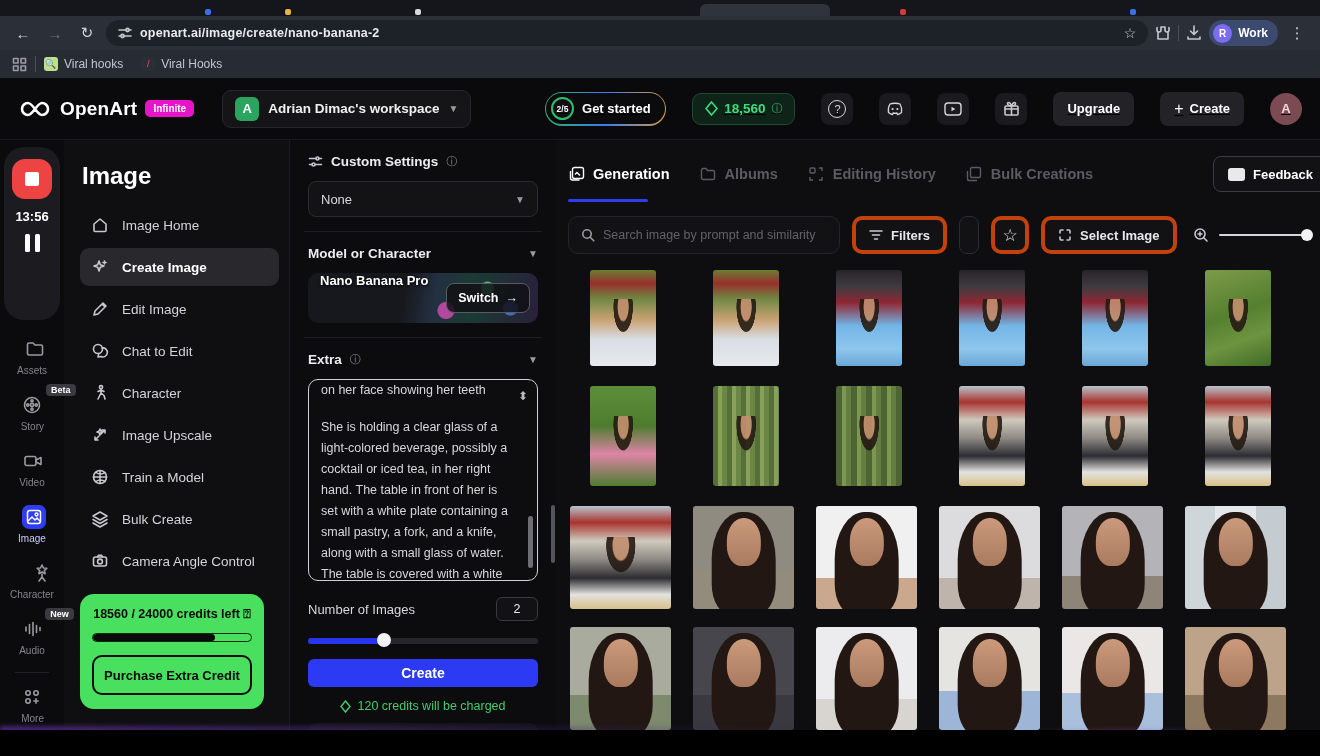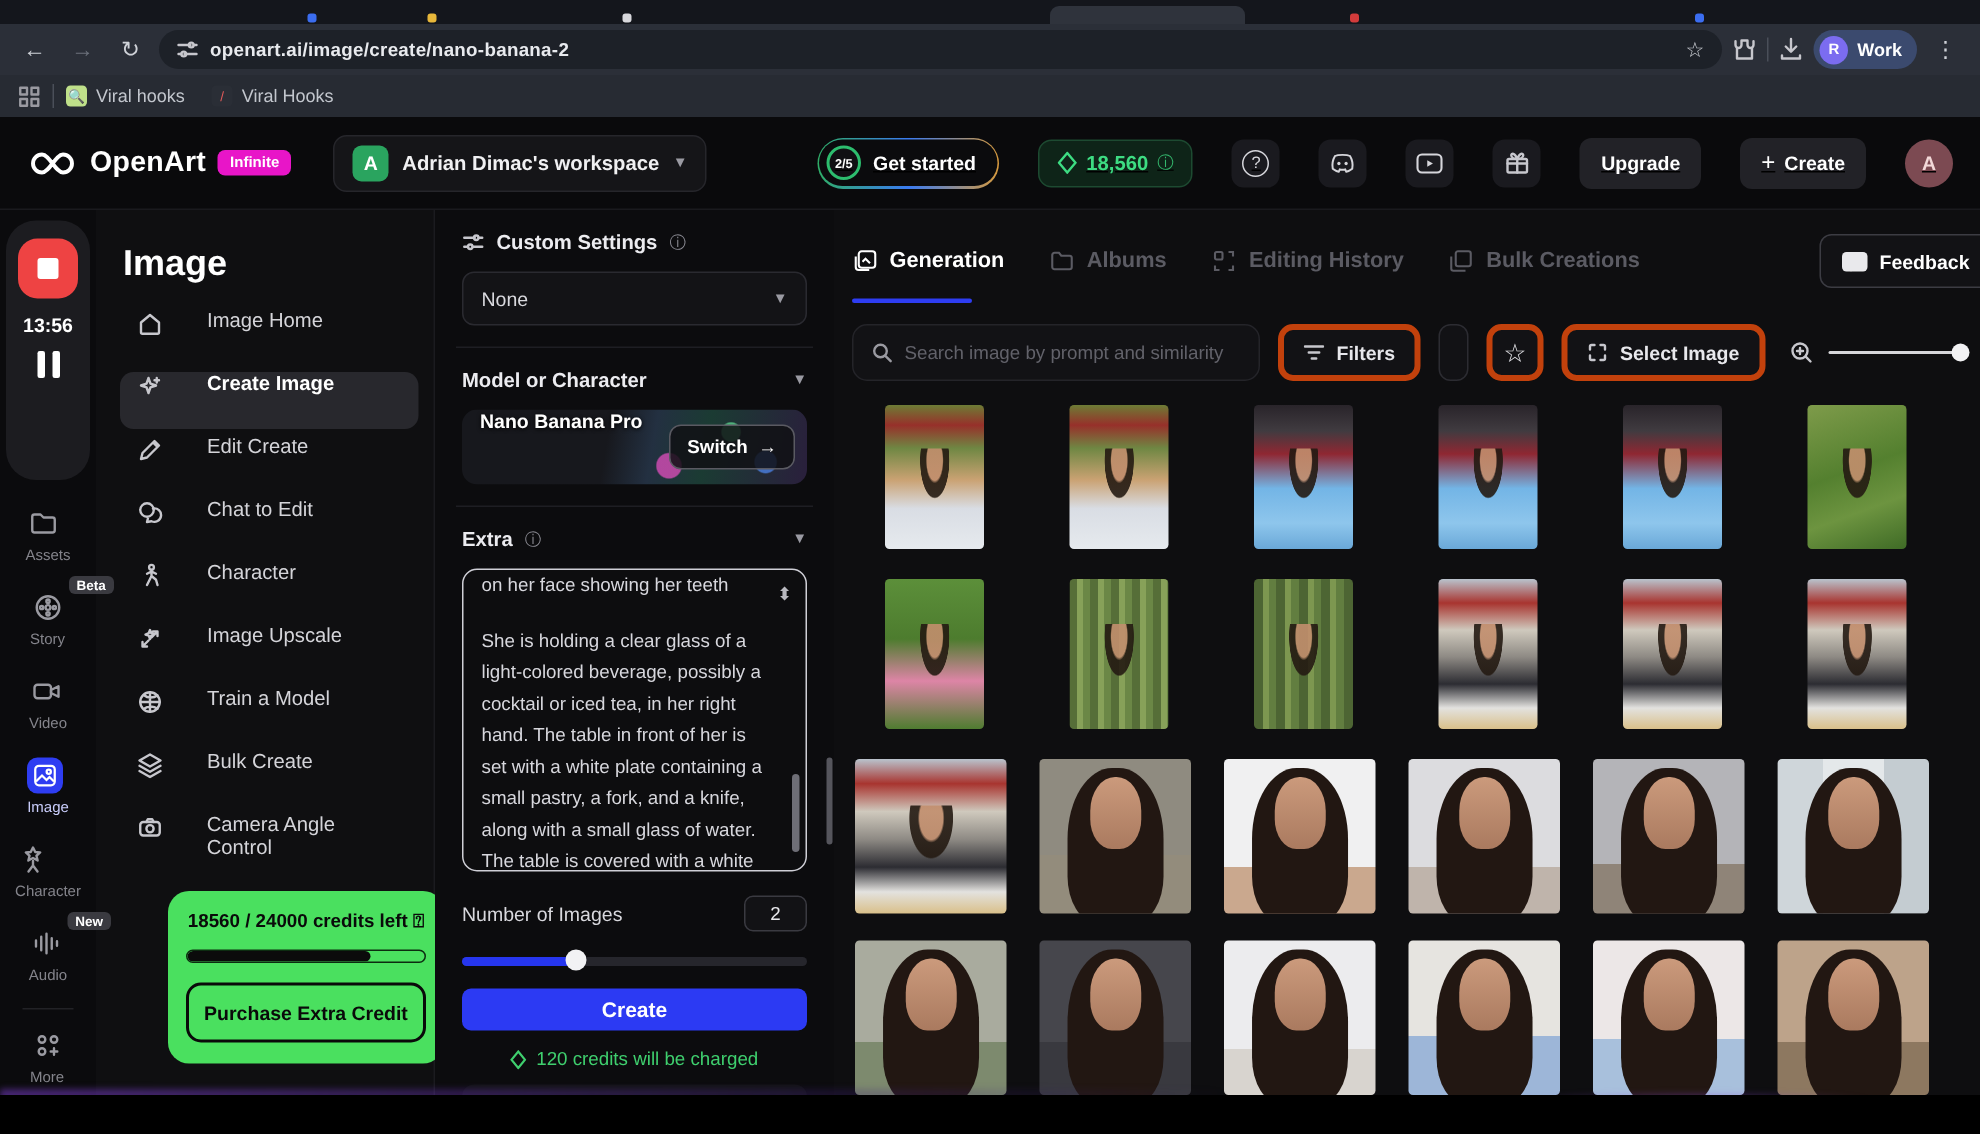--- a/index.html
+++ b/index.html
@@ -48,34 +48,34 @@
 
   
   .main { display:flex; height:616px; }
   .rail { width:64px; background:#0b0b0d; display:flex; flex-direction:column; align-items:center; flex:0 0 auto; }
   .recwidget { margin-top:7px; width:56px; height:184px; background:#1c1c20; border-radius:20px; display:flex; flex-direction:column; align-items:center; padding-top:12px; gap:10px; }
   .stopbtn { width:40px; height:40px; border-radius:13px; background:#ee4343; display:flex; align-items:center; justify-content:center; }
   .stopbtn .sq { width:14px; height:14px; background:#fff; border-radius:2px; }
   .rectime { color:#fff; font-size:13px; font-weight:bold; }
   .pauseic { display:flex; gap:5px; }
   .pauseic i { width:5px; height:18px; background:#fff; border-radius:1.5px; display:block; }
-  .railitem { margin-top:17px; display:flex; flex-direction:column; align-items:flex-start; gap:4px; position:relative; }
+  .railitem { margin-top:17px; display:flex; flex-direction:column; align-items:flex-end; gap:4px; position:relative; }
   .railitem .ric { width:24px; height:24px; color:#9a9aa1; display:flex; align-items:center; justify-content:center; }
   .railitem .rlabel { font-size:10px; color:#84848b; }
   .railitem.active .ric { background:#2e3df2; border-radius:7px; color:#fff; }
   .railitem.active .rlabel { color:#c9cdfb; }
   .railbadge { position:absolute; top:-9px; left:26px; background:#3a3a40; color:#fff; font-size:9px; font-weight:bold; padding:1px 5px; border-radius:4px; }
   .raildiv { width:34px; height:1px; background:#222226; margin-top:16px; }
 
   .menupanel { width:226px; background:#0f0f11; border-right:1px solid #1b1b1f; padding:14px 10px 0 16px; flex:0 0 auto; }
   .menutitle { color:#fff; font-size:24px; font-weight:bold; margin:8px 0 16px 2px; }
-  .mitem { display:flex; gap:28px; height:38px; padding:0 10px; border-radius:9px; color:#d4d4d9; font-size:13.5px; margin-bottom:4px; }
+  .mitem { display:flex; align-items:center; gap:12px; height:38px; padding:0 10px; border-radius:9px; color:#d4d4d9; font-size:13.5px; margin-bottom:4px; }
   .mitem .mic { width:20px; height:20px; display:flex; align-items:center; justify-content:center; color:#c3c3c9; }
   .mitem.sel { background:#28282d; color:#fff; font-weight:bold; }
-  .creditbox { margin-top:14px; width:184px; background:#4ae05f; border-radius:14px; padding:13px 12px 14px;margin-left:32px; }
+  .creditbox { margin-top:14px; width:184px; background:#4ae05f; border-radius:14px; padding:13px 12px 14px; }
   .creditbox .cbt { color:#0a0a0a; font-size:12.5px; font-weight:bold; text-align:center; }
   .cbbar { margin-top:11px; height:9px; border-radius:5px; border:1.5px solid #0c2c10; overflow:hidden; background:#4ae05f; }
   .cbbar .fill { height:100%; background:#0b0b0b; border-radius:5px; }
   .cbbtn { margin-top:13px; height:40px; border:2px solid #0a0a0a; border-radius:10px; display:flex; align-items:center; justify-content:center; color:#0a0a0a; font-size:13px; font-weight:bold; }
 
   .settings { width:266px; background:#0c0c0e; padding:14px 18px 0; flex:0 0 auto; position:relative; }
   .secthead { display:flex; align-items:center; gap:8px; color:#ececf0; font-size:13.5px; font-weight:bold; }
   .secthead .info { color:#8a8a92; font-size:11px; font-weight:normal; }
   .secthead .chev { margin-left:auto; color:#9a9aa2; font-size:10px; }
   .dropdown { margin-top:12px; height:36px; border:1px solid #2a2a30; background:#131316; border-radius:8px; display:flex; align-items:center; padding:0 12px; color:#d9d9de; font-size:13px; }
@@ -402,21 +402,21 @@
             </svg>
           </span>
         <span>Create Image</span>
       </div>
       <div class="mitem">
         <span class="mic">
             <svg class="lin" width="18" height="18" viewBox="0 0 18 18">
               <path d="M3 15l1-4 8-8 3 3-8 8zM11 4l3 3"></path>
             </svg>
           </span>
-        <span>Edit Create</span>
+        <span>Edit Image</span>
       </div>
       <div class="mitem">
         <span class="mic">
             <svg class="lin" width="18" height="18" viewBox="0 0 18 18">
               <circle cx="7" cy="7" r="4.5"></circle>
               <path d="M11 6a4.5 4.5 0 1 1-1 8.5L7 15l.6-2.3"></path>
             </svg>
           </span>
         <span>Chat to Edit</span>
       </div>

